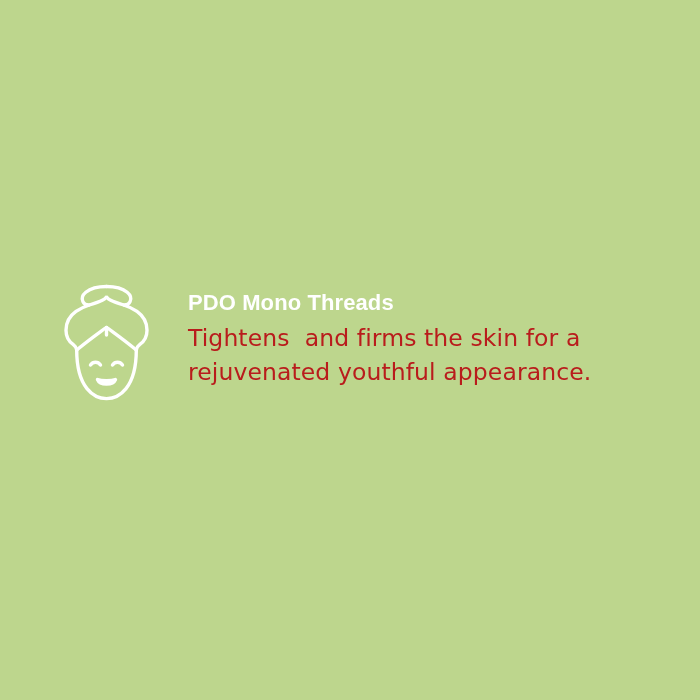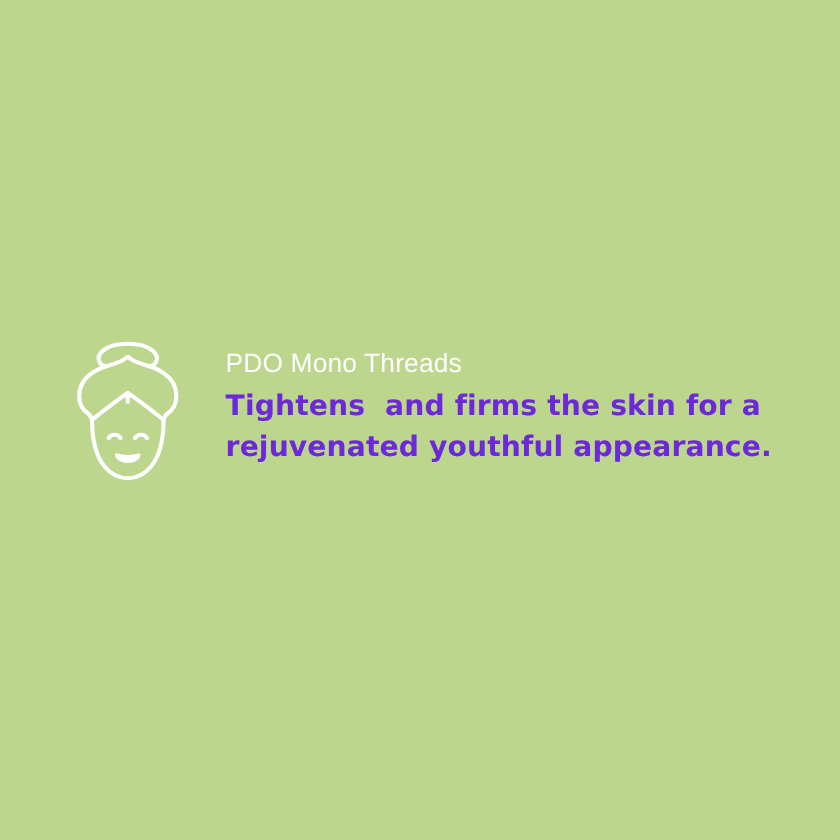--- a/index.html
+++ b/index.html
@@ -52,34 +52,34 @@
     flex: 1 1 auto;
     margin-left: 32px;
     padding-top: 10px;
   }
 
   #feature-title {
     margin: 0;
     padding: 0;
     color: #ffffff;
     font-family: "Liberation Sans", sans-serif;
-    font-weight: normal;
+    font-weight: bold;
     font-size: 22px;
     line-height: 26px;
     letter-spacing: 0.1px;
     white-space: nowrap;
   }
 
   #feature-desc {
     margin: 0;
     padding: 0;
     margin-top: 5px;
-    color: #6d28d9;
+    color: #b91c1c;
     font-family: "DejaVu Sans", sans-serif;
-    font-weight: 700;
+    font-weight: 400;
     font-size: 23.5px;
     line-height: 34px;
     letter-spacing: 0.1px;
     white-space: pre;
   }
 </style>
 </head>
 <body>
 
 <div id="card">

